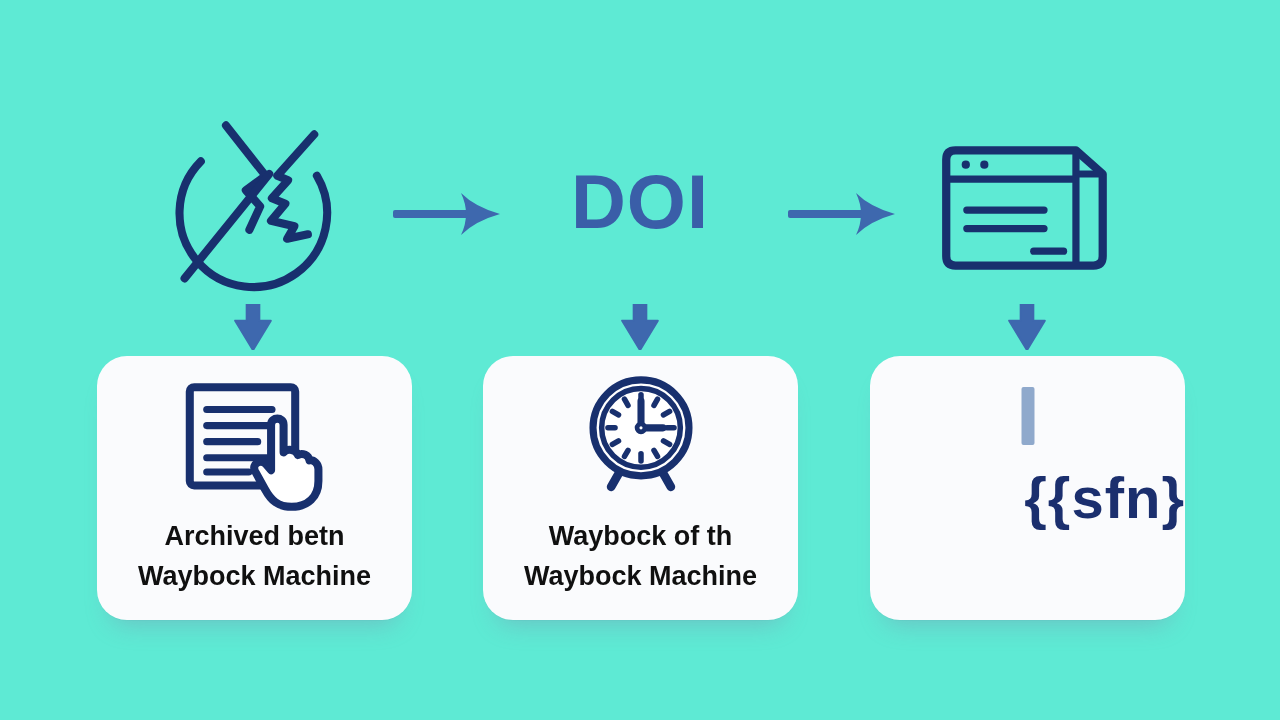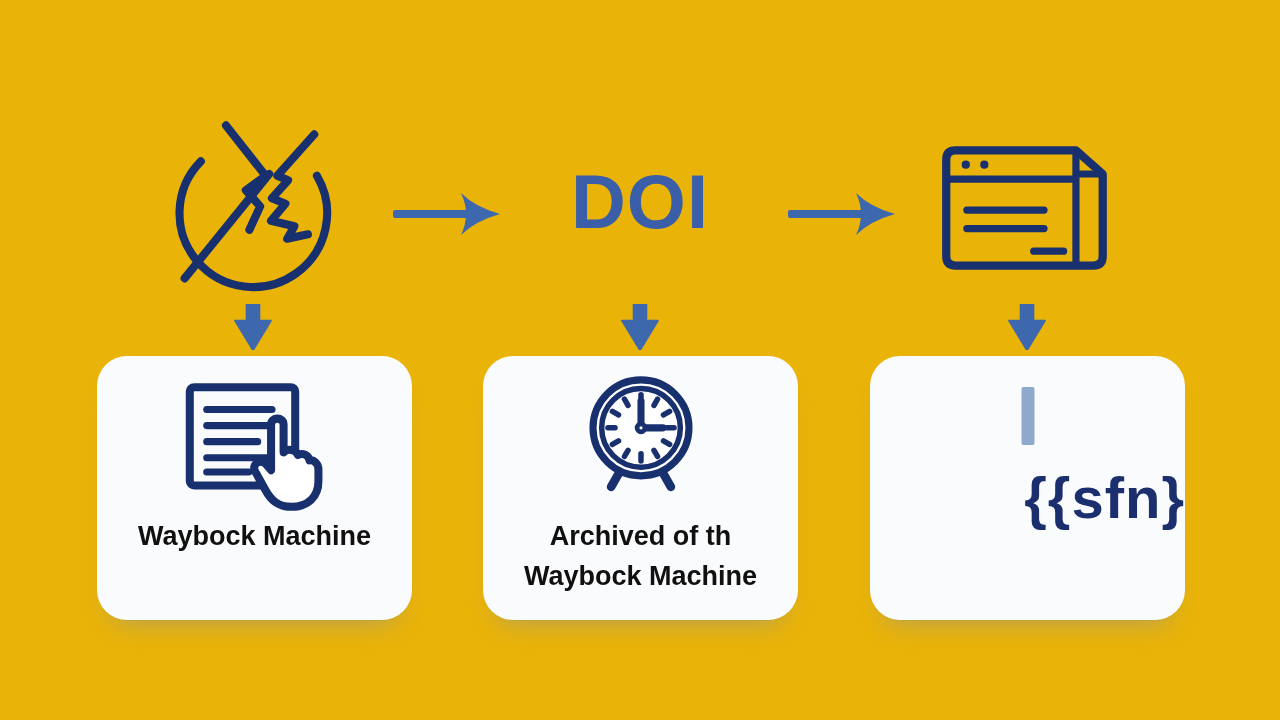--- a/index.html
+++ b/index.html
@@ -1,18 +1,18 @@
 <!DOCTYPE html>
 <html><head>
 <meta charset="utf-8">
 <style>
   html,body{margin:0;padding:0;background:#fdfdfd;}
   .stage{
     position:relative;width:1280px;height:720px;overflow:hidden;
-    background:#eab308;font-family:"Liberation Sans",sans-serif;
+    background:#5eead4;font-family:"Liberation Sans",sans-serif;
   }
   .abs{position:absolute;}
   
   .globe-icon{left:163px;top:120px;width:180px;height:180px;}
   .doi-label{
     left:530px;top:158px;width:220px;text-align:center;
     font-size:76px;font-weight:700;color:#3a5ea8;letter-spacing:1px;
   }
   .flow-arrow{width:110px;height:44px;}
   .flow-arrow.a1{left:392px;top:192px;}
@@ -112,20 +112,21 @@
         <rect x="12" y="8" width="118" height="110" rx="5" stroke-width="9"></rect>
         <path d="M 31 33 H 104" stroke-width="8"></path>
         <path d="M 31 51 H 104" stroke-width="8"></path>
         <path d="M 31 69 H 88" stroke-width="8"></path>
         <path d="M 31 87 H 98" stroke-width="8"></path>
         <path d="M 31 103 H 78" stroke-width="8"></path>
         <path fill="#ffffff" stroke-width="9" d="M 103 50 c 0 -9 14 -9 14 0 v 31 c 5 -5 14 -3 16 3 c 5 -3 12 0 13 6 c 5 -1 10 4 10 10 v 13 c 0 18 -12 29 -30 29 c -15 0 -23 -7 -30 -20 l -11 -20 c -4 -8 6 -14 12 -8 l 6 7 z"></path>
       </svg>
     </div>
     <div class="caption">
+      <div>Archived betn</div>
       <div>Waybock Machine</div>
     </div>
   </div>
 
   <div class="card c2">
     <div class="card-icon clock-icon">
       <svg viewBox="0 0 150 160" fill="none" stroke="#18306e" stroke-linecap="round" stroke-linejoin="round">
         <path d="M 50 128 L 37 151" stroke-width="11"></path>
         <path d="M 100 128 L 113 151" stroke-width="11"></path>
         <circle cx="75" cy="76" r="61" stroke-width="9" fill="#ffffff"></circle>
@@ -143,21 +144,21 @@
           <line x1="75" y1="34" x2="75" y2="43" transform="rotate(270 75 76)"></line>
           <line x1="75" y1="34" x2="75" y2="43" transform="rotate(300 75 76)"></line>
           <line x1="75" y1="34" x2="75" y2="43" transform="rotate(330 75 76)"></line>
         </g>
         <path d="M 75 76 V 42" stroke-width="9"></path>
         <path d="M 75 76 H 103" stroke-width="9"></path>
         <circle cx="75" cy="76" r="5" stroke-width="6" fill="#ffffff"></circle>
       </svg>
     </div>
     <div class="caption">
-      <div>Archived of th</div>
+      <div>Waybock of th</div>
       <div>Waybock Machine</div>
     </div>
   </div>
 
   <div class="card c3">
     <div class="cursor-bar"></div>
     <div class="sfn-label">{{sfn}</div>
   </div>
 
 </div>

